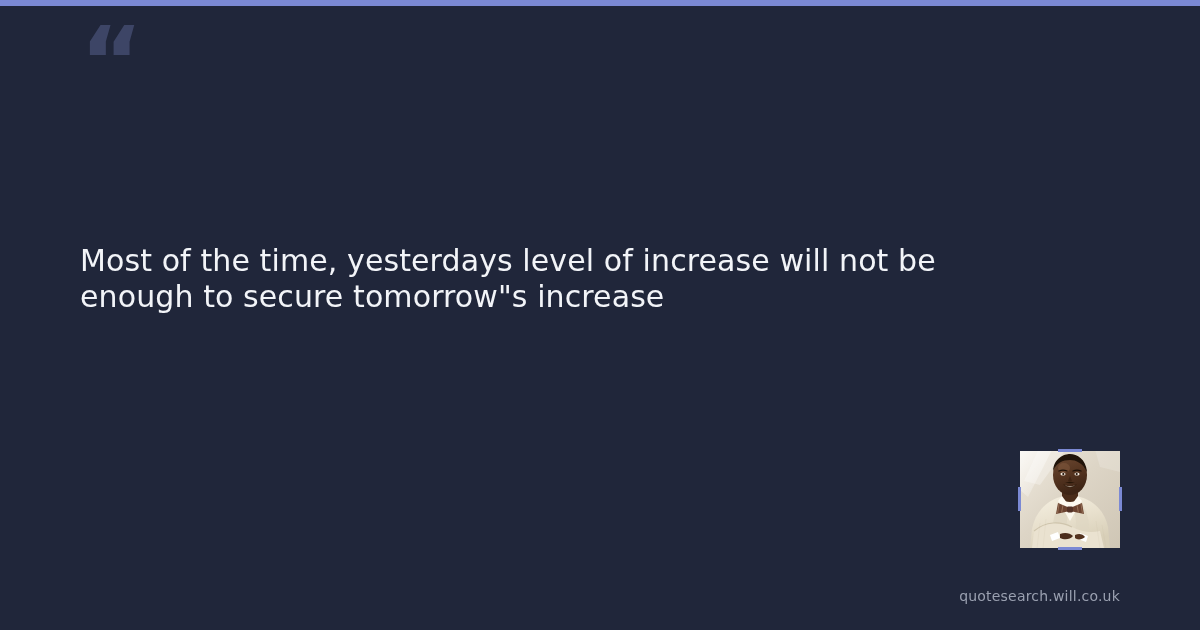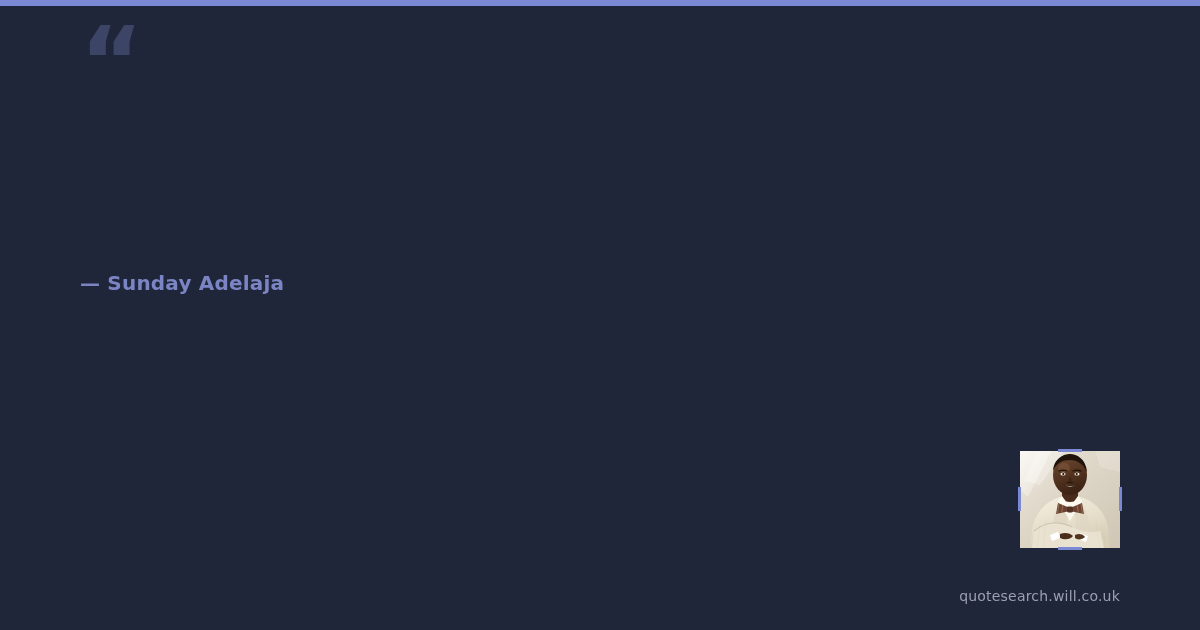--- a/index.html
+++ b/index.html
@@ -141,21 +141,21 @@
 </head>
 <body>
 
 <div class="quote-card">
 
   <div class="accent-bar"></div>
 
   <div class="quote-mark">“</div>
 
   <div class="quote-block">
-    <p class="quote-author">— Sunday Adelaja</p>
+    <p class="quote-text">Most of the time, yesterdays level of increase will not be enough to secure tomorrow"s increase</p>
   </div>
 
   <div class="portrait-wrap">
     <div class="portrait-photo">
       <svg viewBox="0 0 100 97" preserveAspectRatio="none" aria-hidden="true">
         <defs>
           <linearGradient id="bgGrad" x1="0" y1="0" x2="1" y2="1">
             <stop offset="0%" stop-color="#efe9de"></stop>
             <stop offset="45%" stop-color="#ddd5c6"></stop>
             <stop offset="100%" stop-color="#cfc6b5"></stop>

